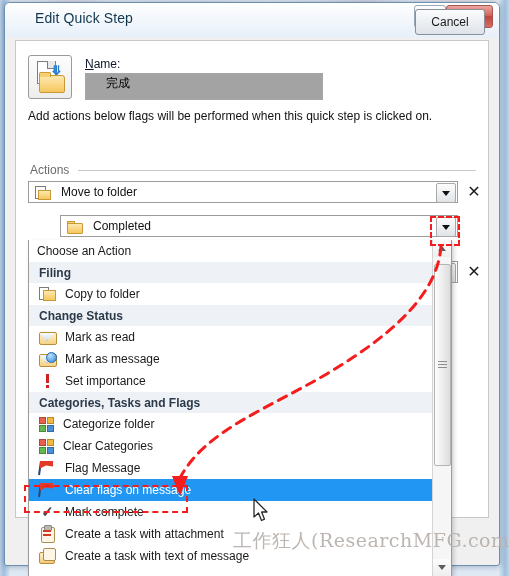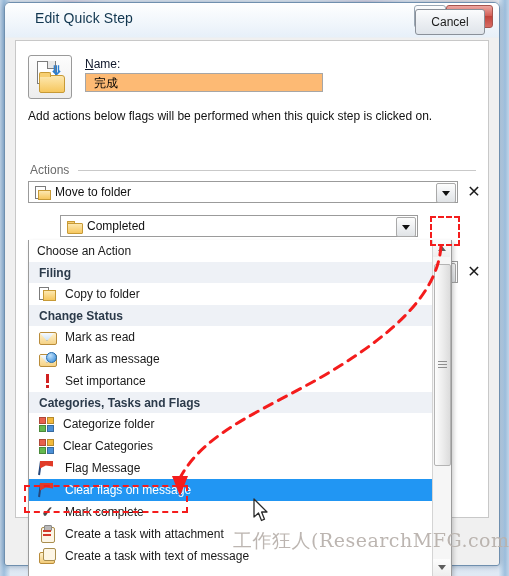--- a/index.html
+++ b/index.html
@@ -67,34 +67,34 @@
   #qs-icon .arrow{position:absolute;left:22px;top:8px;font-size:13px;color:#2c7fd0;
     font-weight:bold;line-height:1;}
   #qs-icon .folder{position:absolute;left:10px;top:19px;width:24px;height:16px;
     background:linear-gradient(to bottom,#fde8b0,#f6c75e);
     border:1px solid #c79a36;border-radius:1px 3px 2px 2px;}
   #qs-icon .folder:before{content:"";position:absolute;left:-1px;top:-4px;width:10px;height:4px;
     background:#f7cf72;border:1px solid #c79a36;border-bottom:none;border-radius:2px 2px 0 0;}
 
   #name-label{position:absolute;left:69px;top:16px;font-size:12px;color:#0f172a;}
   #name-label u{text-decoration:underline;}
-  #name-input{position:absolute;left:69px;top:32px;width:238px;height:19px;
-    border:1px solid #a6a6a6;background:#fdba74;font-size:12px;color:#000;
-    padding:0 8px;box-sizing:border-box;line-height:19px;
+  #name-input{position:absolute;left:69px;top:32px;width:238px;height:27px;
+    border:1px solid #a6a6a6;background:#a3a3a3;font-size:12px;color:#000;
+    padding:0 20px;box-sizing:border-box;line-height:19px;
     font-family:"DejaVu Sans", sans-serif;}
   #desc-text{position:absolute;left:12px;top:68px;font-size:12px;color:#111;}
 
   
   #actions-label{position:absolute;left:14px;top:122px;font-size:12px;color:#6b6b6b;}
   #actions-rule{position:absolute;left:62px;top:129px;right:12px;height:1px;background:#c9c9c9;}
 
   .combo{position:absolute;height:22px;border:1px solid #9b9b9b;background:#fff;
     box-sizing:border-box;}
   .combo .label{position:absolute;left:6px;top:3px;font-size:12px;color:#111;
-    display:flex;align-items:center;gap:5px;line-height:15px;}
+    display:flex;align-items:center;gap:11px;line-height:15px;}
   .combo .caret{position:absolute;right:1px;top:1px;width:18px;height:18px;
     border:1px solid #a9a9a9;border-radius:2px;
     background:linear-gradient(to bottom,#fdfdfd,#eef0f2 50%,#e0e3e6);
     display:flex;align-items:center;justify-content:center;}
   .combo .caret:after{content:"";border-left:4px solid transparent;border-right:4px solid transparent;
     border-top:5px solid #111;}
   .xbtn{position:absolute;width:16px;height:16px;color:#1c1c1c;font-size:16px;
     line-height:16px;text-align:center;font-family:"DejaVu Sans", sans-serif;}
 
   
@@ -226,21 +226,21 @@
         <span class="g-move">
             <span class="s1"></span>
             <span class="s2"></span>
           </span>
         <span>Move to folder</span>
       </div>
       <div class="caret"></div>
     </div>
     <div class="xbtn" style="left:450px;top:143px;">✕</div>
 
-    <div class="combo" style="left:44px;top:174px;width:358px;">
+    <div class="combo" style="left:44px;top:174px;width:398px;">
       <div class="label">
         <span class="g-folder">
             <span class="t"></span>
             <span class="b"></span>
           </span>
         <span>Completed</span>
       </div>
       <div class="caret"></div>
     </div>
 

